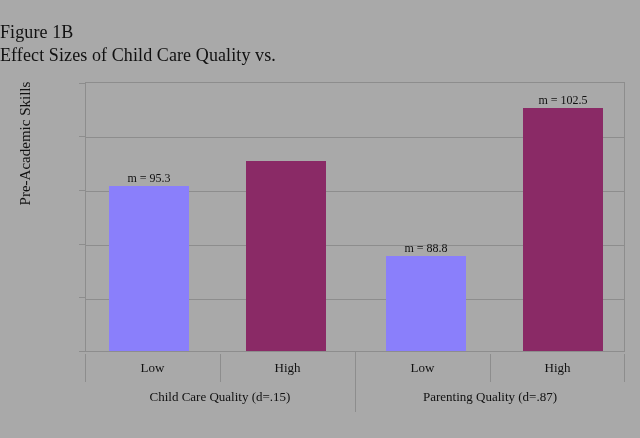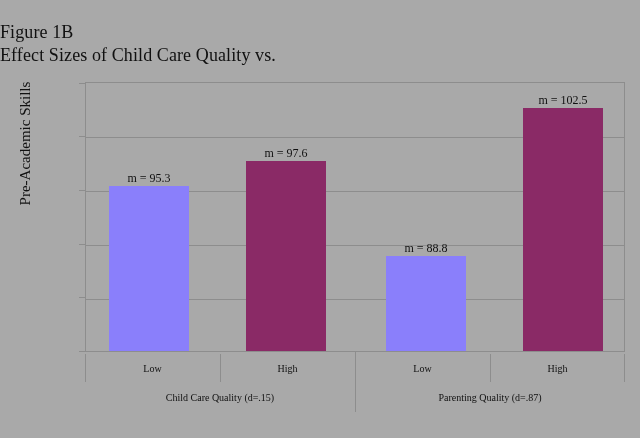--- a/index.html
+++ b/index.html
@@ -112,21 +112,21 @@
     width: 540px;
     height: 30px;
   }
   .cat-cell {
     position: absolute;
     top: 0;
     height: 100%;
     display: flex;
     align-items: center;
     justify-content: center;
-    font-size: 10px;
+    font-size: 13px;
     white-space: nowrap;
   }
   .vdiv {
     position: absolute;
     width: 1px;
     background: #8d8d8d;
   }
 </style>
 </head>
 <body>
@@ -163,21 +163,20 @@
 
       <div class="gridline" style="top:54px;"></div>
       <div class="gridline" style="top:108px;"></div>
       <div class="gridline" style="top:162px;"></div>
       <div class="gridline" style="top:216px;"></div>
 
       <div class="bar" style="left:23px; width:80px; height:165px; background:#8a7ffb;"></div>
       <div class="bar-label" style="left:13px; top:89px; width:100px;">m = 95.3</div>
 
       <div class="bar" style="left:160px; width:80px; height:190px; background:#8a2a66;"></div>
-      <div class="bar-label" style="left:150px; top:64px; width:100px;">m = 97.6</div>
 
       <div class="bar" style="left:300px; width:80px; height:95px; background:#8a7ffb;"></div>
       <div class="bar-label" style="left:290px; top:159px; width:100px;">m = 88.8</div>
 
       <div class="bar" style="left:437px; width:80px; height:243px; background:#8a2a66;"></div>
       <div class="bar-label" style="left:422px; top:11px; width:110px;">m = 102.5</div>
 
     </div>
   </div>
 

